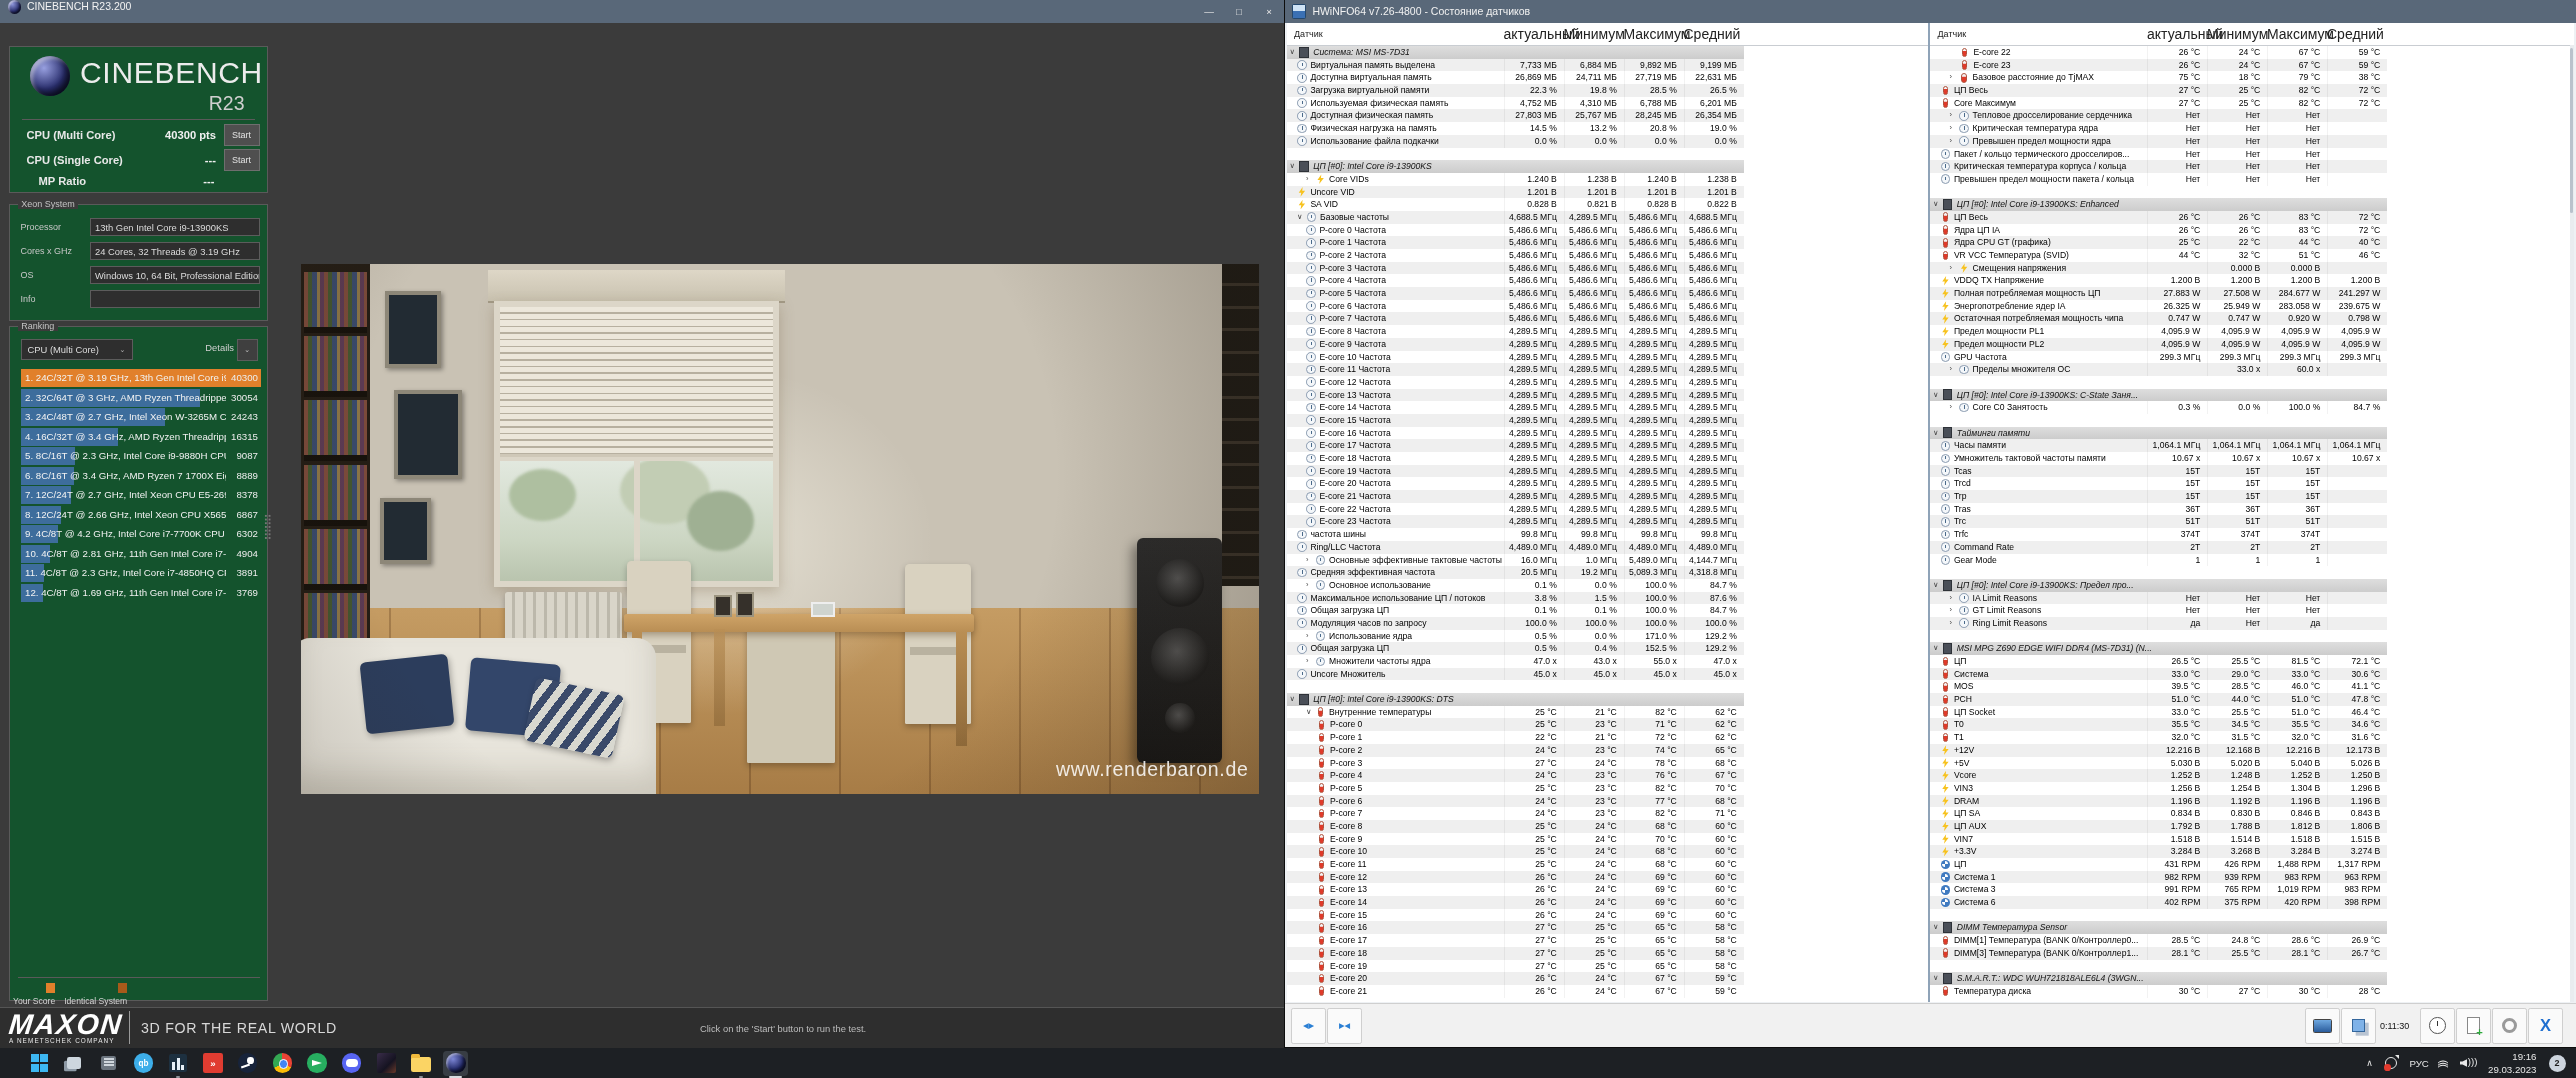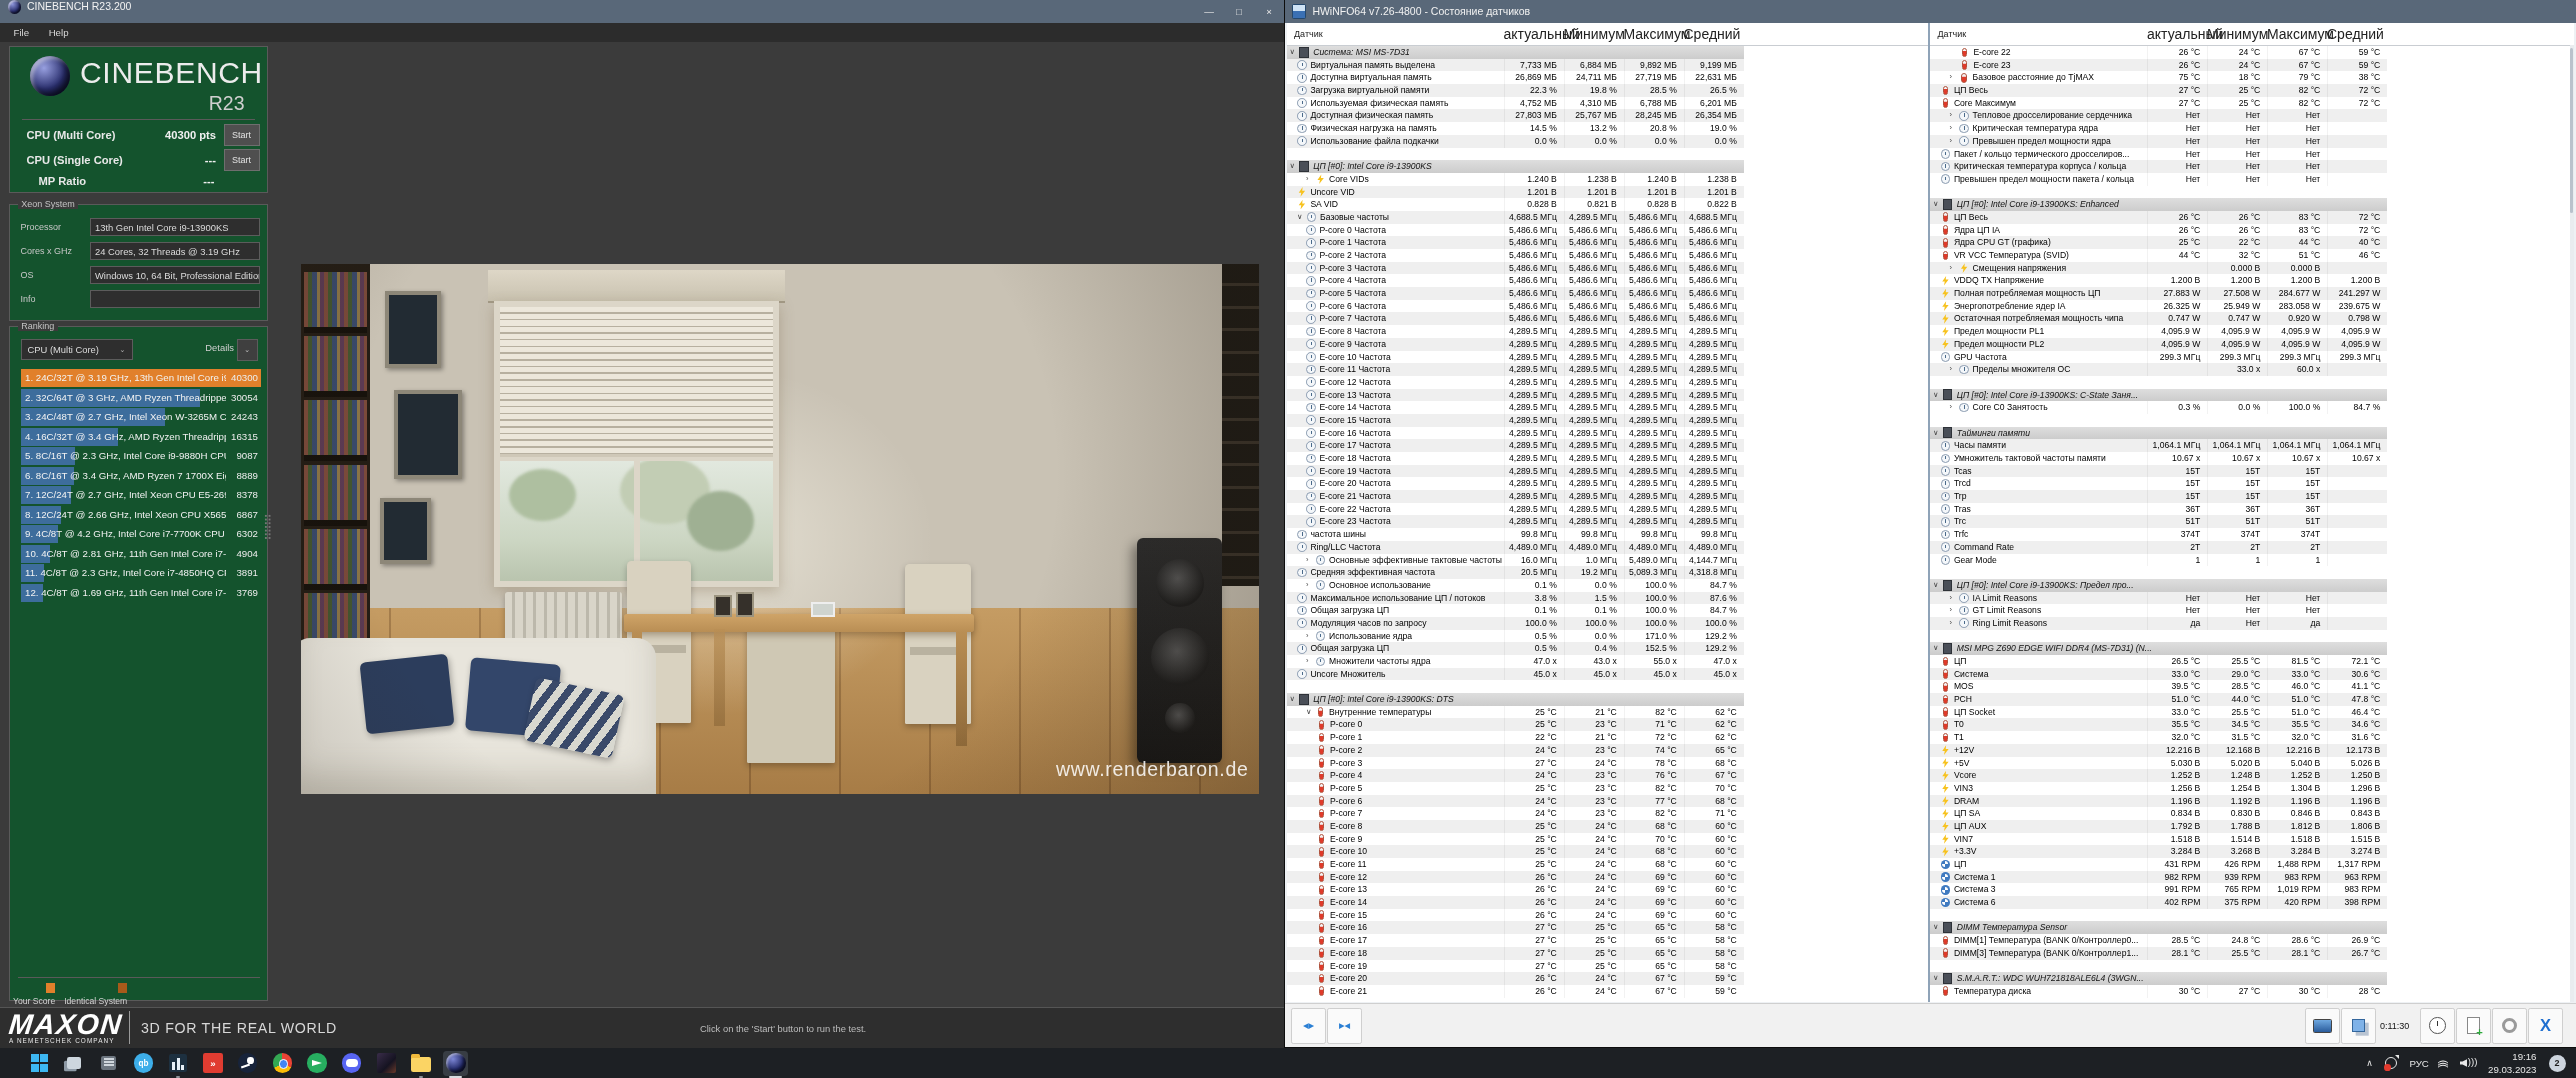--- a/index.html
+++ b/index.html
@@ -213,24 +213,20 @@
 
   <div id="cb" class="abs">
     <div id="cb-titlebar" class="abs">
       <span class="cb-ball"></span>
       <span id="cb-title">CINEBENCH R23.200</span>
       <span class="win-btns">
         <span class="win-btn">—</span>
         <span class="win-btn">□</span>
         <span class="win-btn">×</span>
       </span>
-    </div>
-    <div id="cb-menubar" class="abs">
-      <span class="menu-item">File</span>
-      <span class="menu-item">Help</span>
     </div>
 
     <div id="cb-score" class="cb-panel">
       <div id="cb-logo-row">
         <span class="cb-ball-big"></span>
         <span id="cb-logo-text">CINEBENCH</span>
       </div>
       <div id="cb-logo-sub">R23</div>
       <div id="cb-score-divider"></div>
       <div class="score-row" style="top:78px;">

